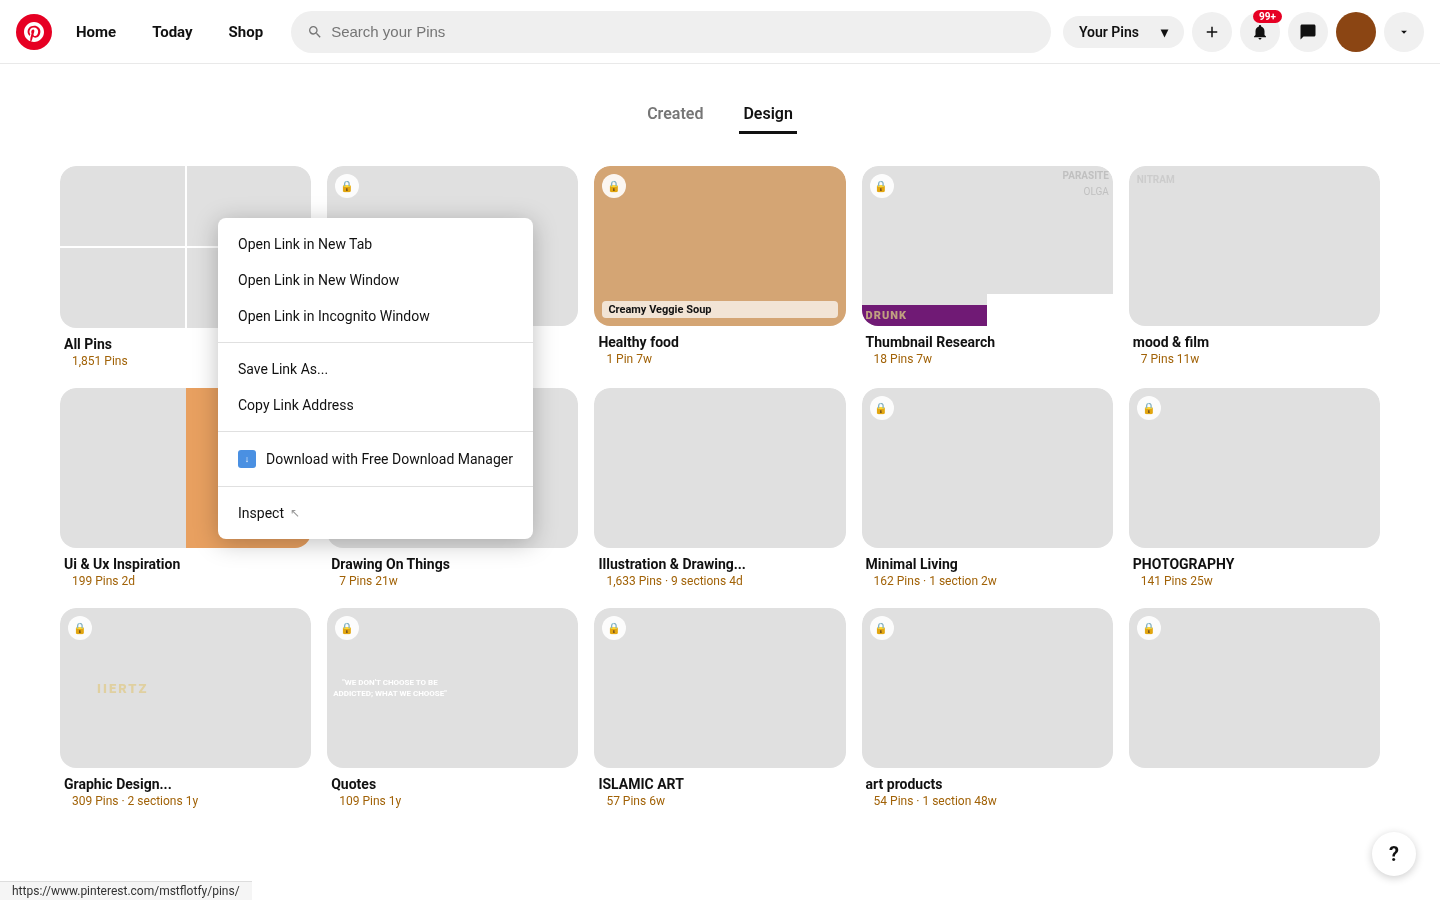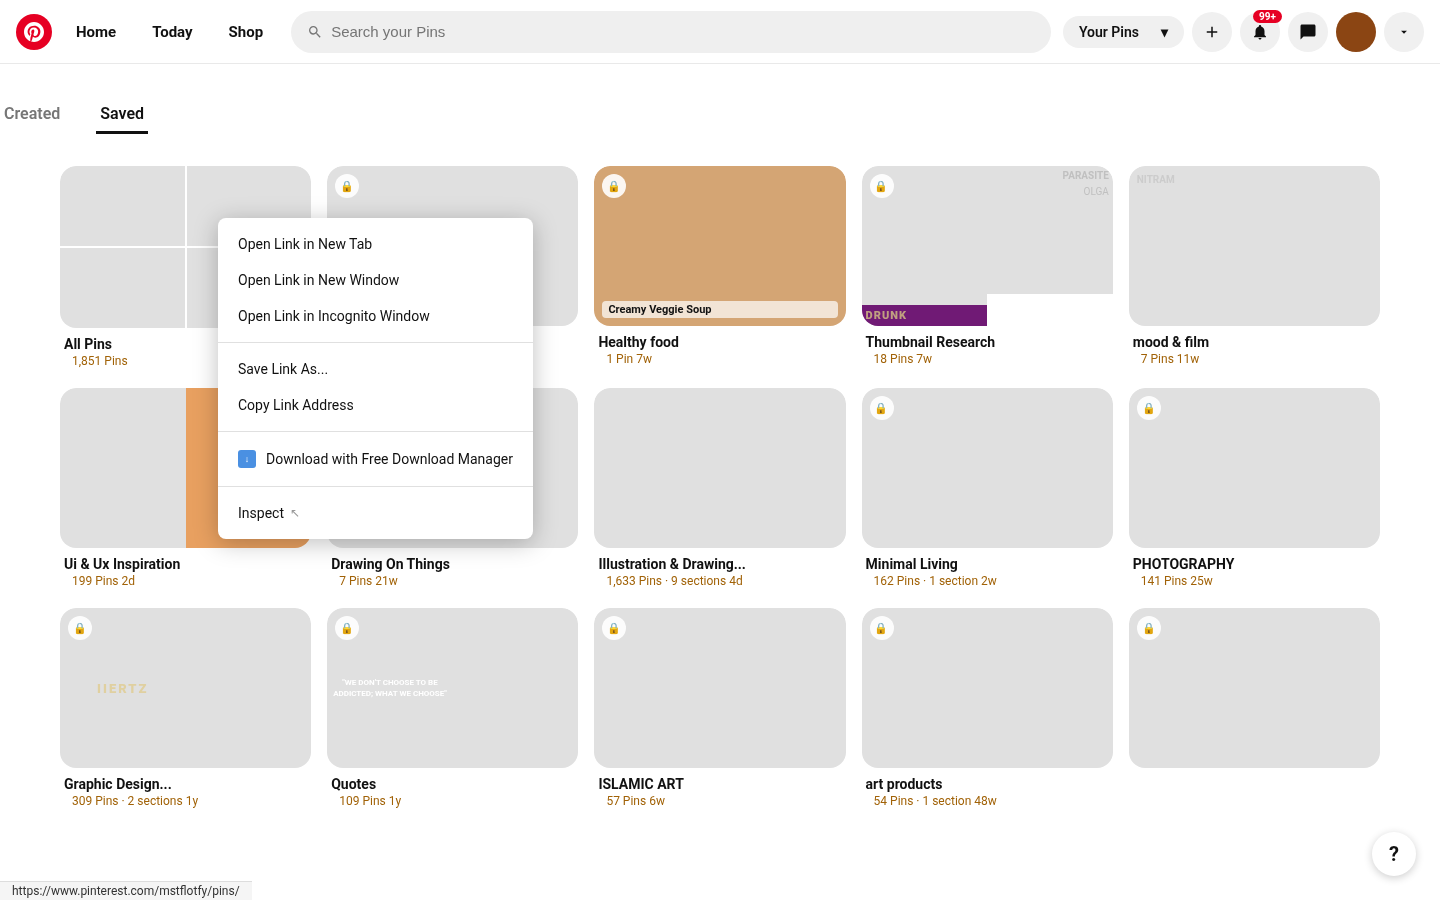--- a/index.html
+++ b/index.html
@@ -33,21 +33,21 @@
       position: absolute; top: -2px; right: -2px; background: #e60023;
       color: white; border-radius: 10px; font-size: 10px; font-weight: 700;
       padding: 1px 6px; min-width: 18px; text-align: center;
     }
     .avatar { width: 40px; height: 40px; border-radius: 50%; background: #ccc; overflow: hidden; }
 
     
     .page-content { padding-top: 80px; }
 
     
-    .tabs { display: flex; gap: 32px; padding: 16px 0 8px; }
+    .tabs { display: flex; justify-content: center; gap: 32px; padding: 16px 0 8px; }
     .tab { font-size: 16px; font-weight: 600; padding: 8px 4px; cursor: pointer; color: #767676; border-bottom: 3px solid transparent; }
     .tab.active { color: #111; border-bottom: 3px solid #111; }
 
     
     .pins-grid {
       display: grid;
       grid-template-columns: repeat(5, 1fr);
       gap: 16px;
       padding: 24px 40px;
       max-width: 1400px;
@@ -195,21 +195,21 @@
           <path d="M7 10l5 5 5-5z"></path>
         </svg>
     </div>
   </div>
 </nav>
 
 <div class="page-content">
 
   <div class="tabs">
     <div class="tab">Created</div>
-    <div class="tab active">Saved</div>
+    <div class="tab active">Design</div>
   </div>
 
   <div class="pins-grid">
 
     <div class="pin-card">
       <div class="pin-images grid4">
         <div class="img-placeholder c-orange"></div>
         <div class="img-placeholder c-dark"></div>
         <div class="img-placeholder c-cream"></div>
         <div class="img-placeholder c-green"></div>

